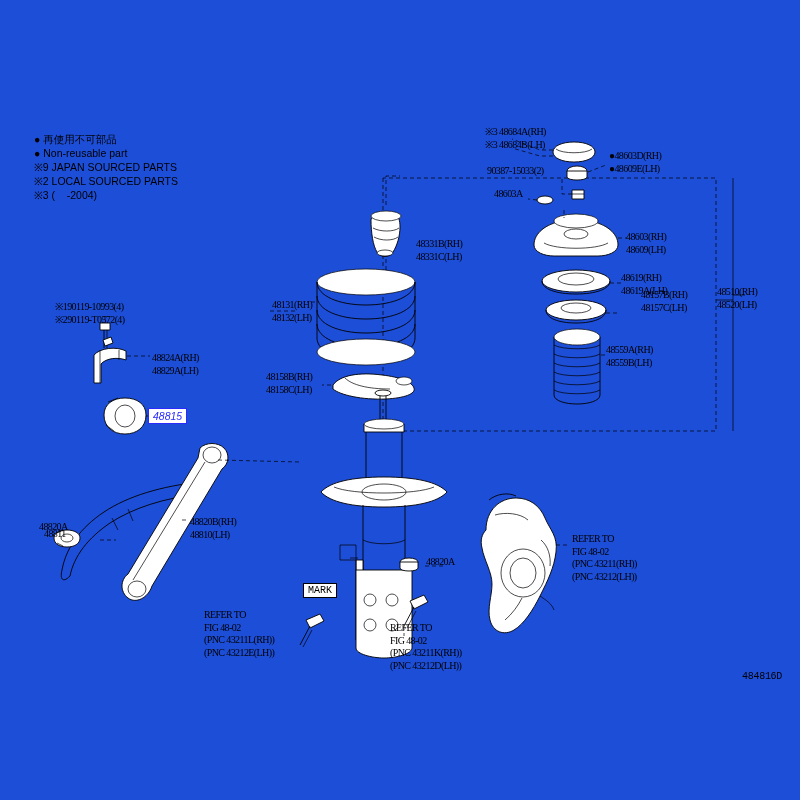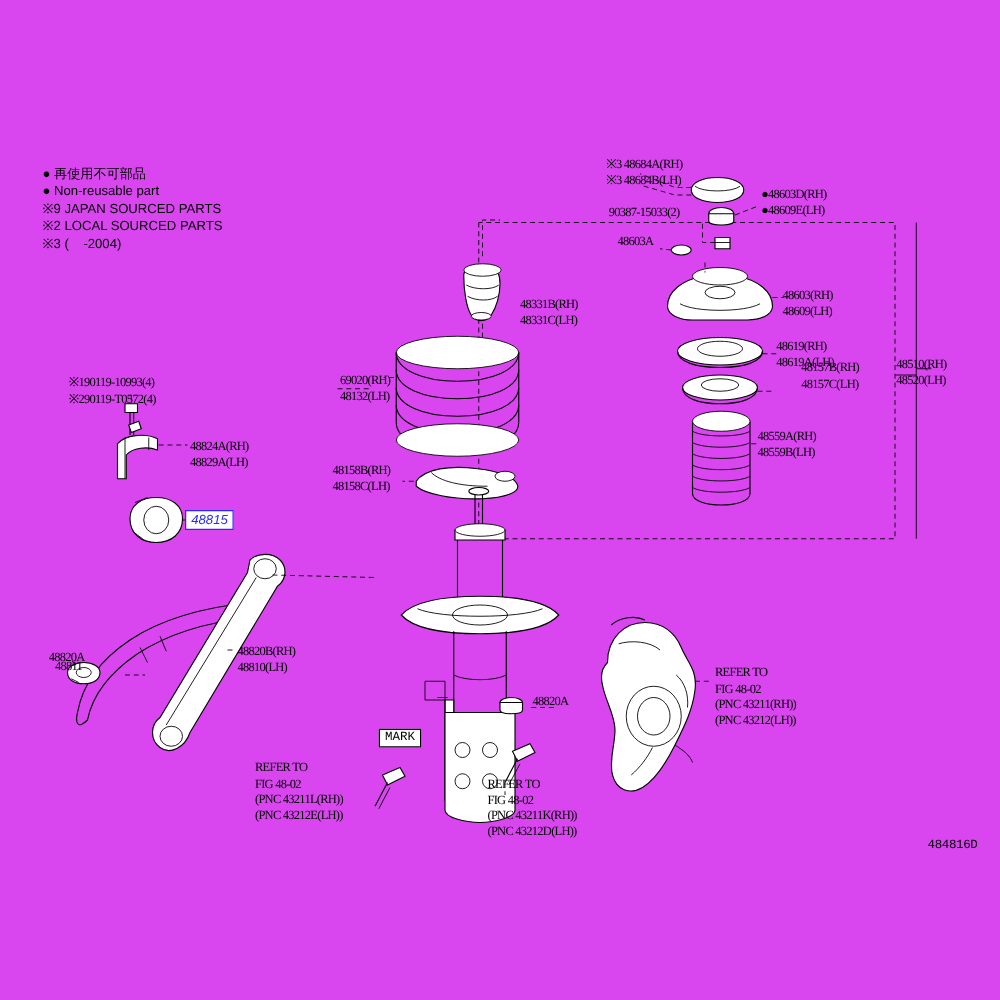--- a/index.html
+++ b/index.html
@@ -4,21 +4,21 @@
 <style>
   html, body {
     margin: 0;
     padding: 0;
     background: #ffffff;
   }
   #page {
     position: relative;
     width: 800px;
     height: 800px;
-    background: #d946ef;
+    background: #1d4ed8;
     font-family: "Liberation Sans", sans-serif;
     color: #000000;
     overflow: hidden;
   }
   .lbl {
     position: absolute;
     font-size: 10.5px;
     line-height: 12.5px;
     white-space: pre;
     letter-spacing: -0.2px;
@@ -311,21 +311,21 @@
   <div class="lbl mono" style="left:621px; top:272px;">48619(RH)
 48619A(LH)</div>
   <div class="lbl mono" style="left:618px; top:289px;margin-left:23px;">48157B(RH)
 48157C(LH)</div>
   <div class="lbl mono" style="left:606px; top:344px;">48559A(RH)
 48559B(LH)</div>
   <div class="lbl mono" style="left:717px; top:286px;">48510(RH)
 48520(LH)</div>
   <div class="lbl mono" style="left:416px; top:238px;">48331B(RH)
 48331C(LH)</div>
-  <div class="lbl mono" style="left:272px; top:299px;">69020(RH)
+  <div class="lbl mono" style="left:272px; top:299px;">48131(RH)
 48132(LH)</div>
   <div class="lbl mono" style="left:266px; top:371px;">48158B(RH)
 48158C(LH)</div>
   <div class="lbl mono" style="left:55px; top:301px;">※190119-10993(4)
 ※290119-T0572(4)</div>
   <div class="lbl mono" style="left:152px; top:352px;">48824A(RH)
 48829A(LH)</div>
   <div class="lbl mono" style="left:44px; top:528px;">48811</div>
   <div class="lbl mono" style="left:39px; top:521px;">48820A</div>
   <div class="lbl mono" style="left:190px; top:516px;">48820B(RH)

